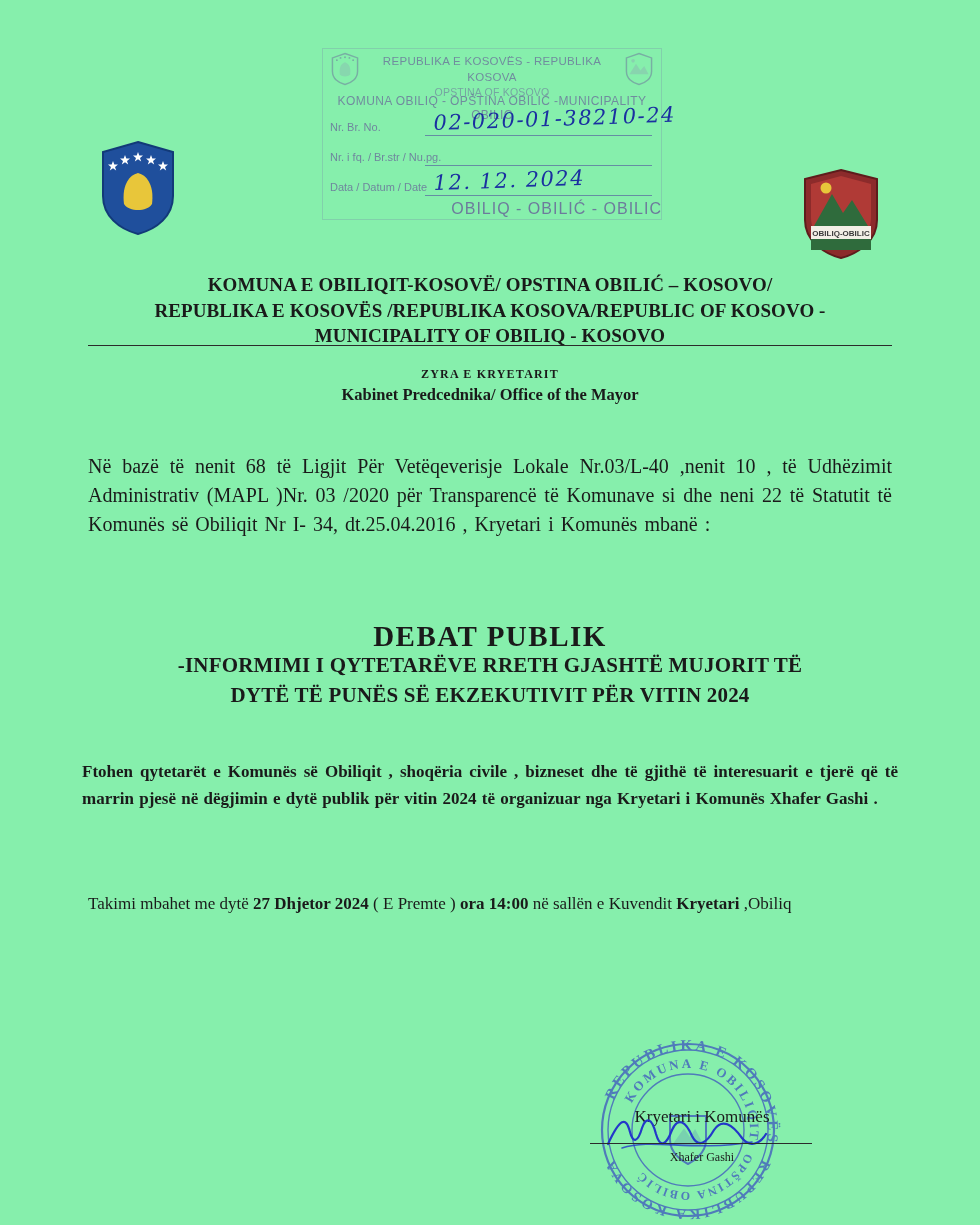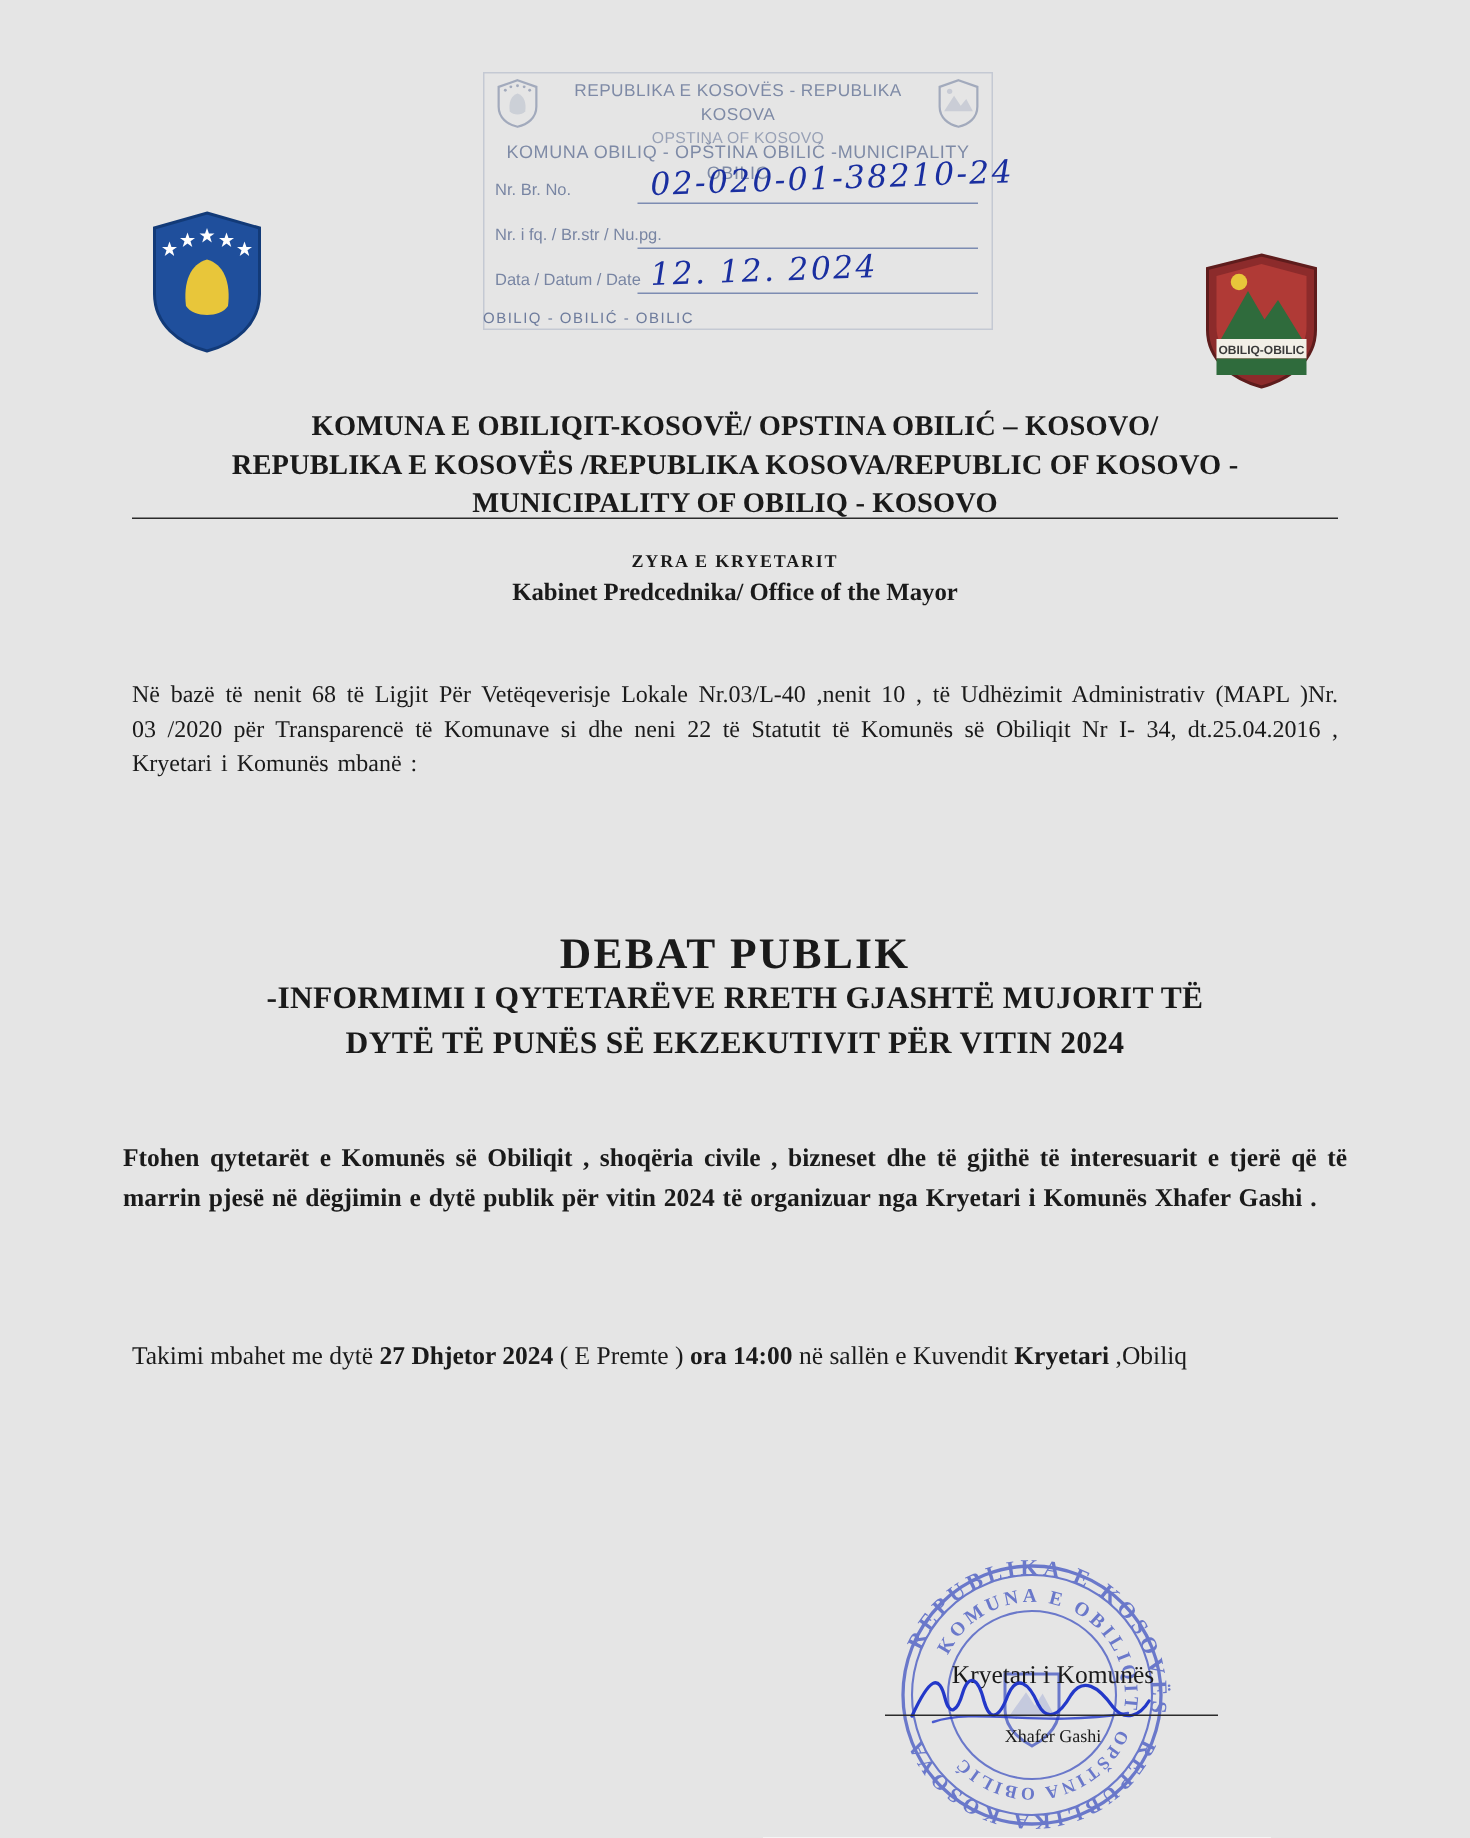--- a/index.html
+++ b/index.html
@@ -13,21 +13,21 @@
     position: relative;
     font-family: "Liberation Serif", serif;
     color: #1a1a1a;
     overflow: hidden;
   }
 
   .page {
     position: relative;
     width: 980px;
     height: 1225px;
-    background: #e5e5e5;
+    background: #86efac;
   }
 
   
   .reg-stamp {
     position: absolute;
     left: 322px;
     top: 48px;
     width: 340px;
     height: 172px;
     color: #5d6a8a;
@@ -107,22 +107,22 @@
     white-space: nowrap;
   }
   #reg-row-1 { top: 66px; }
   #reg-row-2 { top: 96px; }
   #reg-row-3 { top: 126px; }
   .reg-foot {
     position: absolute;
     bottom: 2px;
     left: 0;
     right: 0;
-    text-align: left;
-    font-size: 10px;
+    text-align: right;
+    font-size: 16px;
     letter-spacing: 1px;
     color: #6d7b9c;
   }
 
   
   .coat-left {
     position: absolute;
     left: 100px;
     top: 140px;
     width: 76px;
@@ -167,21 +167,21 @@
   }
   .office-block .l1 { font-size: 12px; letter-spacing: 1.2px; }
   .office-block .l2 { font-size: 16.5px; }
 
   
   .legal {
     position: absolute;
     left: 88px;
     right: 88px;
     top: 452px;
-    font-size: 16px;
+    font-size: 20px;
     line-height: 1.45;
     text-align: justify;
     word-spacing: 2px;
   }
 
   
   .doc-title {
     position: absolute;
     left: 0;
     right: 0;

